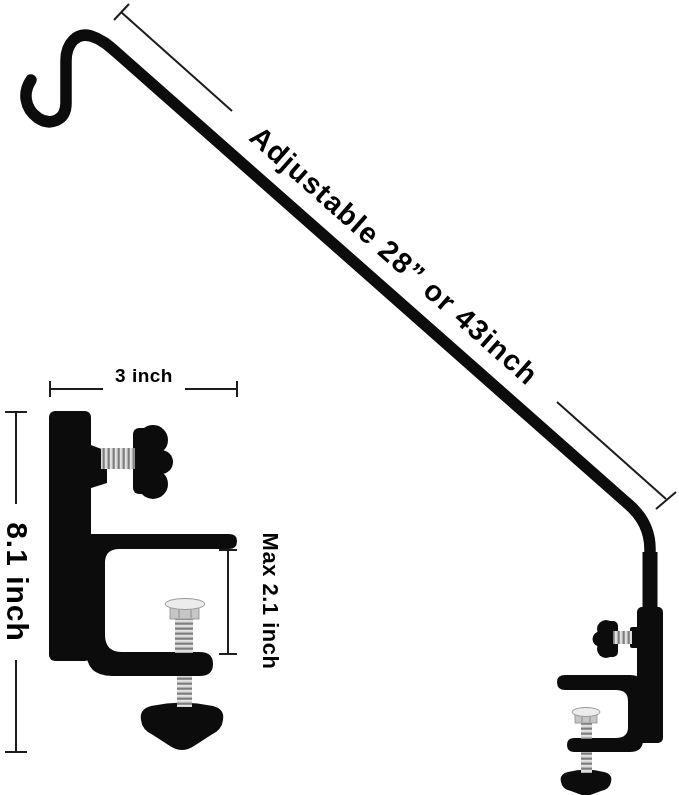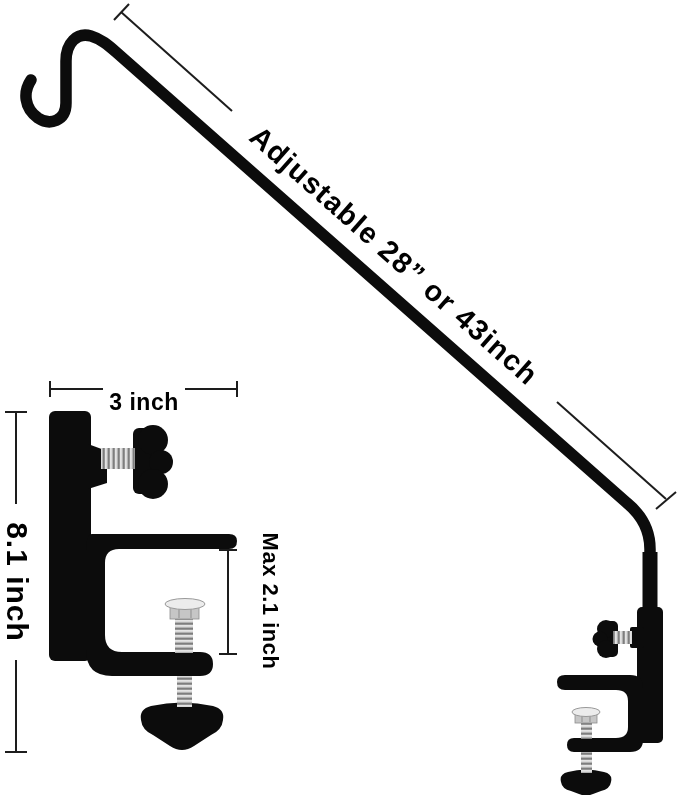--- a/index.html
+++ b/index.html
@@ -31,22 +31,22 @@
   }
   .label-pole-length {
     left: 394px;
     top: 256px;
     font-size: 29px;
     letter-spacing: 1.4px;
     transform: translate(-50%, -50%) rotate(41.5deg);
   }
   .label-clamp-width {
     left: 144px;
-    top: 402px;
-    font-size: 23px;
+    top: 375px;
+    font-size: 19px;
     letter-spacing: 0.5px;
     transform: translate(-50%, -50%);
   }
   .label-overall-height {
     left: 17px;
     top: 582px;
     font-size: 30px;
     letter-spacing: 1px;
     transform: translate(-50%, -50%) rotate(90deg);
   }

